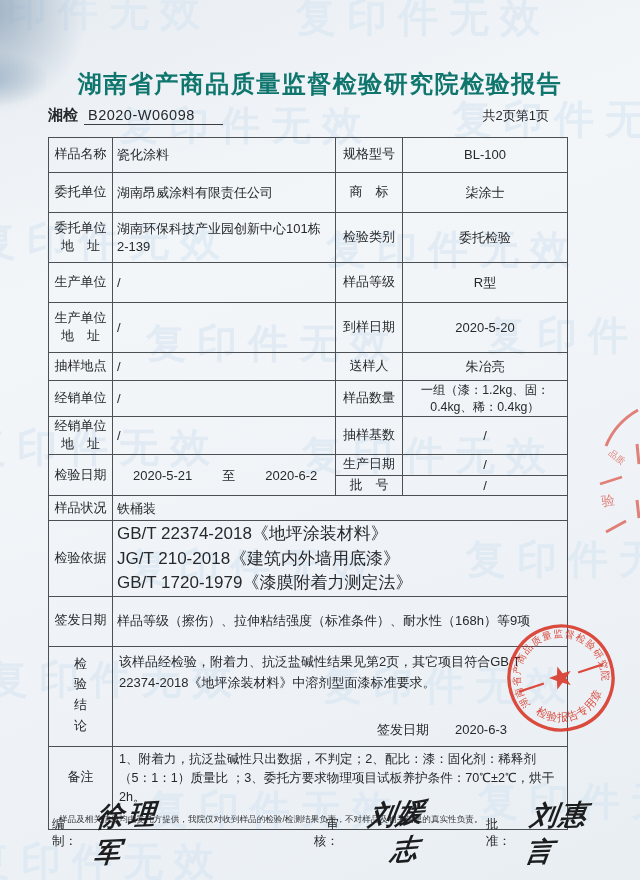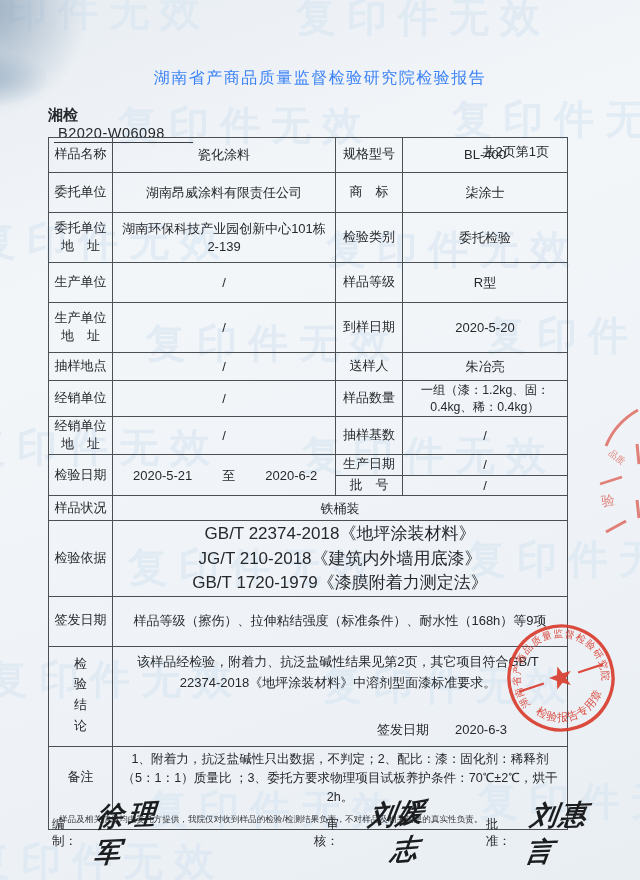--- a/index.html
+++ b/index.html
@@ -39,40 +39,40 @@
     position:absolute; left:0; top:0; width:92px; height:120px; z-index:0;
     background: radial-gradient(ellipse at -10% 8%, rgba(110,138,165,.6), rgba(110,138,165,0) 68%);
   }
   .corner-smudge2 {
     position:absolute; left:0; top:52px; width:46px; height:54px; z-index:0;
     background: radial-gradient(ellipse at -30% 50%, rgba(120,150,178,.5), rgba(120,150,178,0) 75%);
   }
   
   .title {
     position:absolute; top:68px; left:0; width:100%; z-index:1;
-    text-align:center; font-size:16px; font-weight:400; letter-spacing:1.5px; color:#3b82f6;
+    text-align:center; font-size:24px; font-weight:700; letter-spacing:1.5px; color:#0f766e;
   }
   .refline {
     position:absolute; top:106px; left:48px; right:73px; z-index:1;
-    display:flex; align-items:flex-start;flex-direction:column;
+    display:flex; align-items:flex-end;
   }
   .ref-prefix { font-size:15px; font-weight:700; }
   .ref-no {
     font-size:14.5px; letter-spacing:.5px; margin-left:6px;
     border-bottom:1.5px solid #3b3f43; padding:0 28px 1px 4px;
   }
   .page-info { margin-left:auto; margin-right:18px; font-size:13px; }
   
   table.form {
     position:absolute; top:137px; left:48px; width:519px; z-index:1;
     border-collapse:collapse; table-layout:fixed; font-size:13px; background:transparent;
   }
   td { border:1px solid #4b5055; padding:1px 4px; vertical-align:middle; line-height:1.35; }
   td.lab  { text-align:center;font-family:Liberation Mono, monospace; }
-  td.val  { text-align:center; }
+  td.val  { text-align:left; }
   td.cval { text-align:center; }
   tr.h35 td{height:35px} tr.h40 td{height:40px} tr.h50 td{height:50px}
   tr.h28 td{height:28px} tr.h37 td{height:37px} tr.h17 td{height:17px}
   tr.h25 td{height:25px} tr.h53 td{height:53px} tr.h100 td{height:100px}
   tr.h56 td{height:56px} tr.h13 td{height:13px}
   .lab2 div { line-height:1.35; }
   .dates { display:flex; gap:30px; padding-left:16px; align-items:center; }
   .basis-lines div { line-height:1.42; font-size:17px; }
   .concl-wrap { position:relative; height:96px; padding:4px 6px 0 2px; }
   .concl-text { line-height:1.6; }
@@ -141,21 +141,21 @@
       <col style="width:64px">
       <col style="width:223px">
       <col style="width:67px">
       <col style="width:165px">
     </colgroup>
   <tbody>
       <tr class="h35">
     <td class="lab">样品名称</td>
     <td class="val">瓷化涂料</td>
     <td class="lab">规格型号</td>
-    <td class="cval">BL-400</td>
+    <td class="cval">BL-100</td>
   </tr>
   <tr class="h40">
     <td class="lab">委托单位</td>
     <td class="val">湖南昂威涂料有限责任公司</td>
     <td class="lab">商　标</td>
     <td class="cval">柒涂士</td>
   </tr>
   <tr class="h50">
     <td class="lab lab2">
       <div>委托单位</div>

